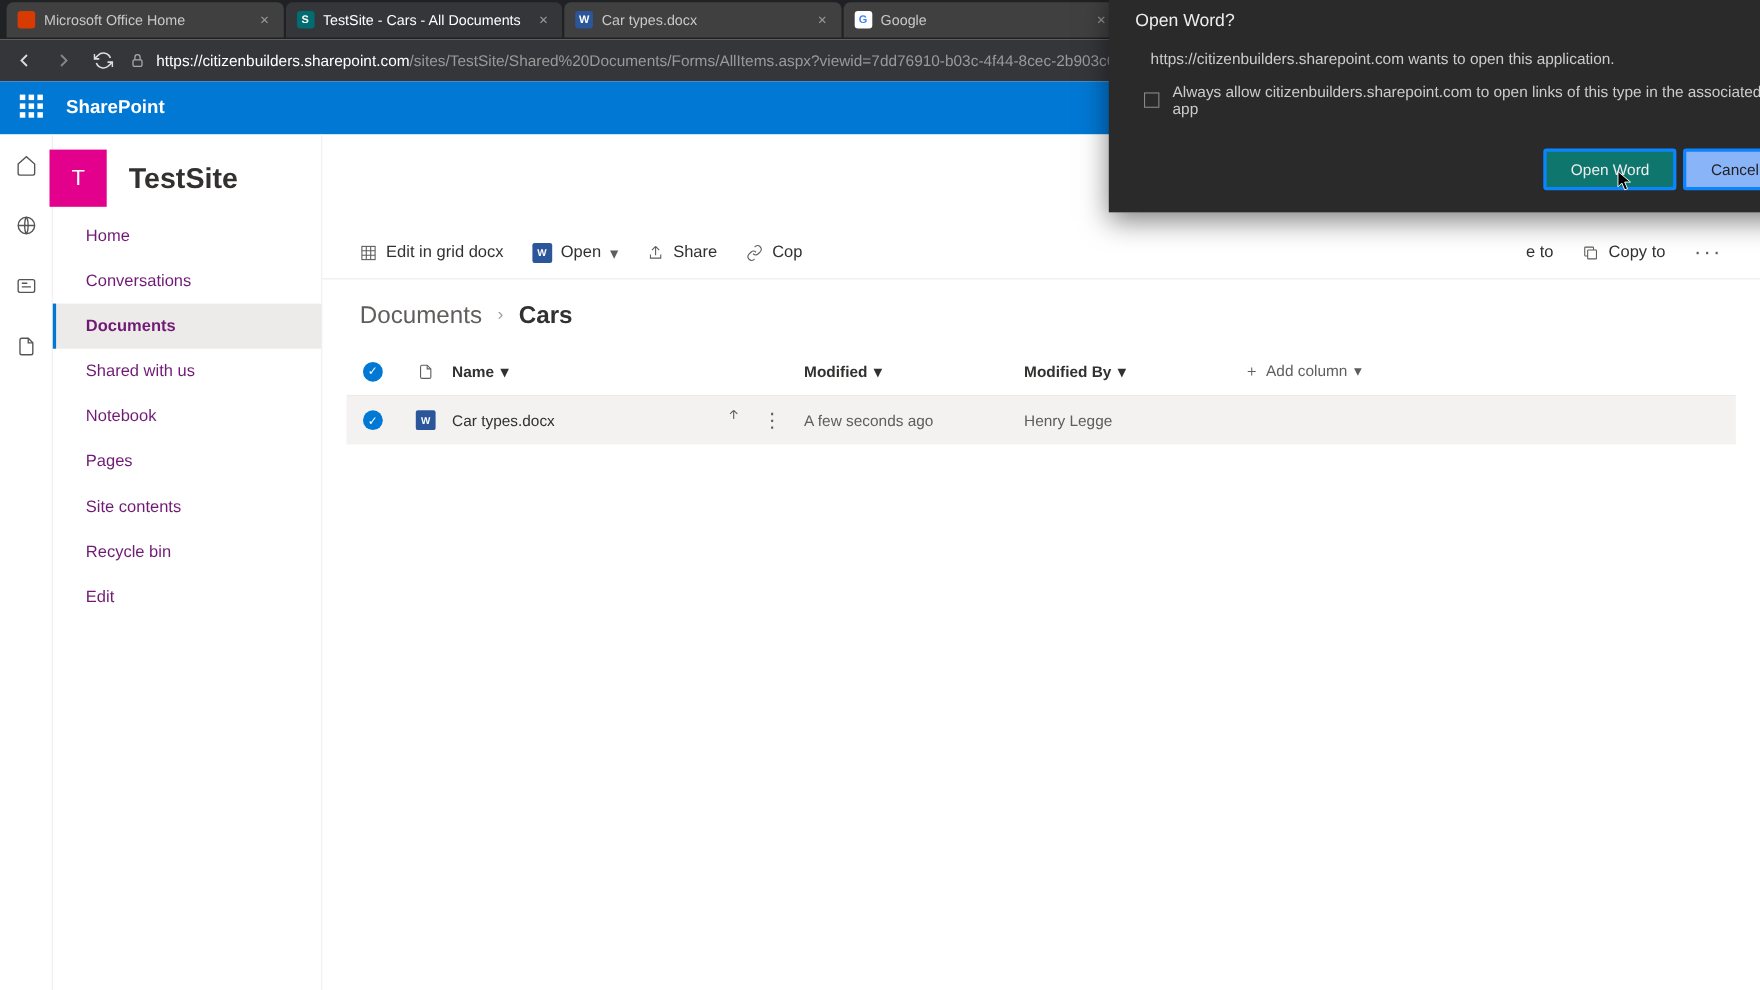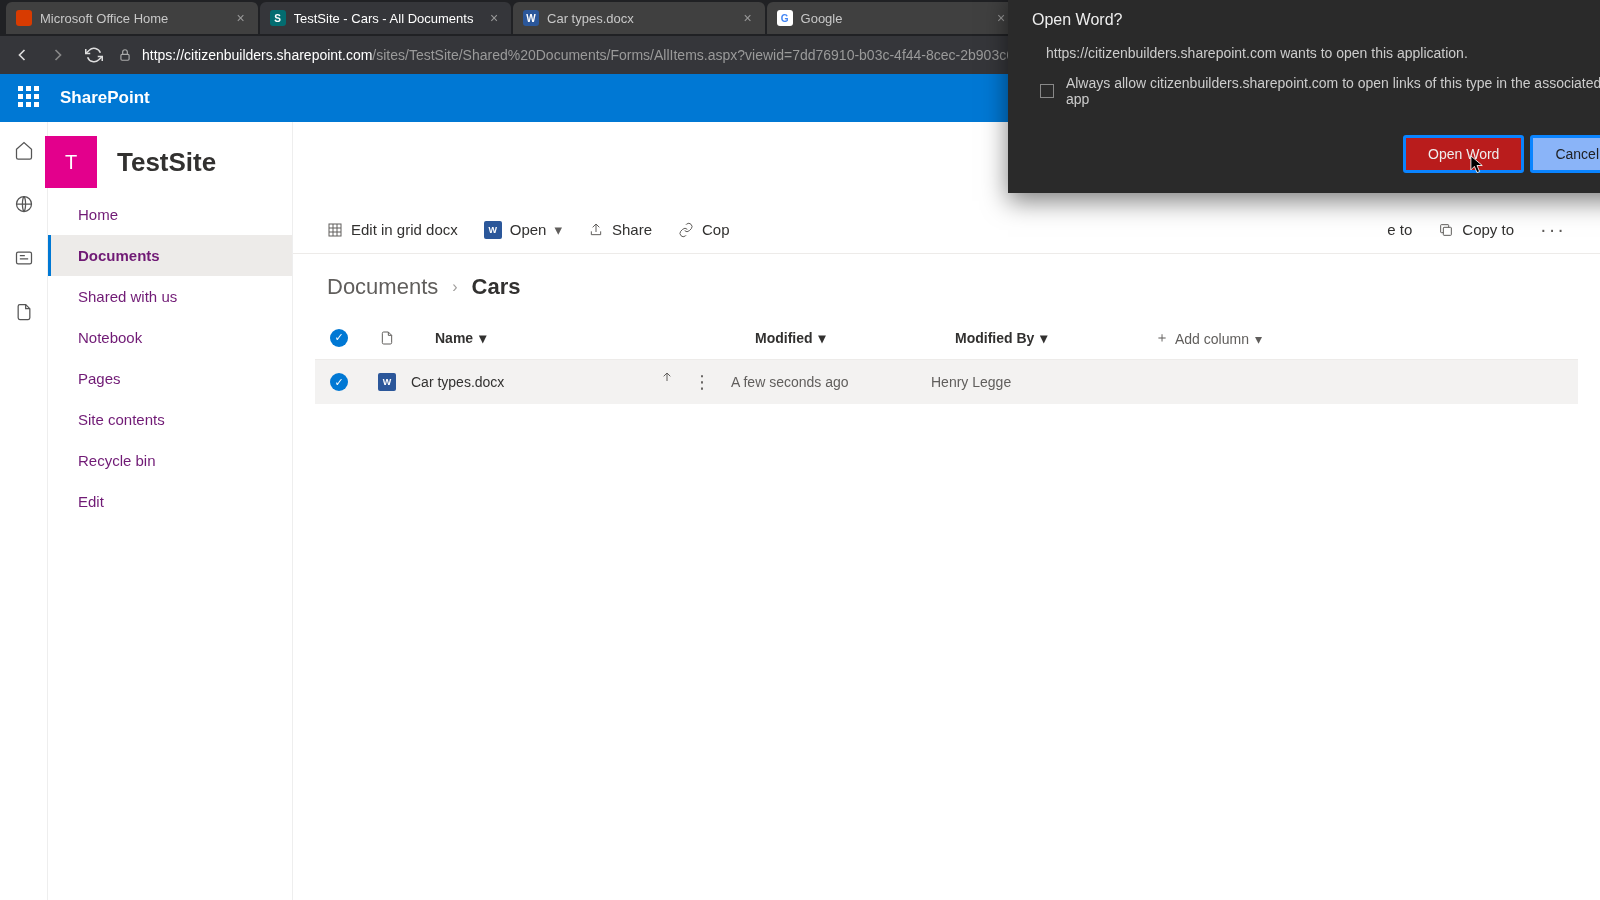--- a/index.html
+++ b/index.html
@@ -49,37 +49,37 @@
 .cmd { display:flex; align-items:center; gap:8px; cursor:pointer; }
 .cmd svg { width:16px; height:16px; color:#605e5c; }
 .cmd .chev { color:#605e5c; }
 
 .breadcrumb { display:flex; align-items:center; gap:14px; padding: 20px 34px 16px 34px; font-size:22px; color:#605e5c; }
 .breadcrumb .cur { font-weight:700; color:#323130; }
 .breadcrumb .sep { color:#a19f9d; font-size:16px; }
 
 .doclist { padding: 0 22px; }
 .doch { display:grid; grid-template-columns: 48px 48px 320px 200px 200px 200px; align-items:center; height:44px; font-size:14px; color:#323130; border-bottom:1px solid #edebe9; }
-.doch .col { display:flex; align-items:flex-end; gap:6px; font-weight:600;margin-left:24px; }
+.doch .col { display:flex; align-items:flex-start; gap:6px; font-weight:600; }
 .doch .addcol { color:#605e5c; font-weight:400; }
 .docr { display:grid; grid-template-columns: 48px 48px 320px 200px 200px 200px; align-items:center; height:44px; font-size:14px; color:#323130; background:#f3f2f1; }
 .docr .fname { display:flex; align-items:center; justify-content:space-between; padding-right:20px; }
 .docr .fname .actions { display:flex; gap:18px; color:#605e5c; }
 .word-icon { width:18px; height:18px; background:#2b579a; color:#fff; font-size:9px; font-weight:bold; display:flex; align-items:center; justify-content:center; border-radius:2px; }
 .check-icon { width:18px; height:18px; border-radius:50%; background:#0078d4; color:#fff; display:flex; align-items:center; justify-content:center; font-size:11px; }
 
 
 .dialog { position:absolute; left:715px; top:0px; width:640px; background:#2a2a2a; color:#ddd; box-shadow:0 8px 24px rgba(0,0,0,0.5); padding: 20px 24px 20px 24px; z-index:50; }
 .dialog-title { font-size:16px; color:#eee; margin-bottom:16px; }
 .dialog-msg { font-size:14px; color:#ccc; margin-bottom:14px; padding-left:14px; }
 .dialog-check { display:flex; align-items:center; gap:12px; font-size:14px; color:#ccc; padding-left:8px; margin-bottom:28px; }
 .dialog-check .box { width:14px; height:14px; border:1px solid #888; }
 .dialog-btns { display:flex; justify-content:flex-end; gap:6px; }
 .dbtn { padding: 8px 22px; font-size:14px; border-radius:3px; cursor:pointer; }
-.dbtn.primary { background:#b91c1c; color:#eee; border:3px solid #0a84ff; }
+.dbtn.primary { background:#0f766e; color:#eee; border:3px solid #0a84ff; }
 .dbtn.secondary { background:#8ab4f8; color:#202124; border:3px solid #0a84ff; }
 
 .cursor { position:absolute; left:1180px; top:92px; width:14px; height:20px; z-index:60; }
 .cursor svg { fill:#000; stroke:#fff; stroke-width:1; }
 
 .more-dots { font-size:20px; color:#605e5c; letter-spacing:2px; }
 </style>
 </head>
 <body>
 
@@ -182,20 +182,21 @@
         </svg></div>
     <div><svg viewBox="0 0 24 24" fill="none" stroke="#555" stroke-width="1.5">
           <path d="M14 3H7a2 2 0 00-2 2v14a2 2 0 002 2h10a2 2 0 002-2V8z"></path>
           <path d="M14 3v5h5"></path>
         </svg></div>
   </div>
 
   <div class="sidebar">
     <div class="navlist" style="padding-top:72px;">
       <div class="navitem">Home</div>
+      <div class="navitem">Conversations</div>
       <div class="navitem sel">Documents</div>
       <div class="navitem">Shared with us</div>
       <div class="navitem">Notebook</div>
       <div class="navitem">Pages</div>
       <div class="navitem">Site contents</div>
       <div class="navitem">Recycle bin</div>
       <div class="navitem" style="color:#701a75">Edit</div>
     </div>
   </div>
 

